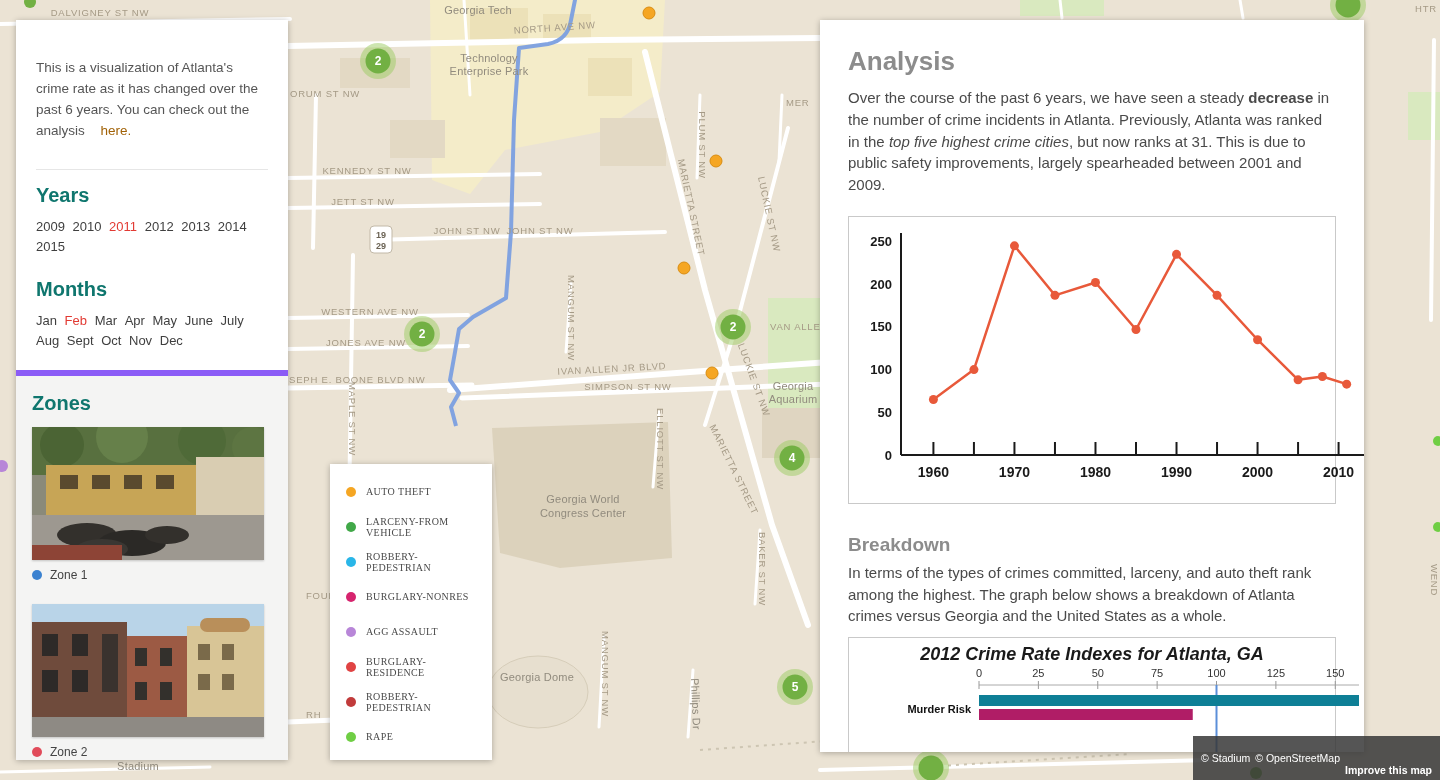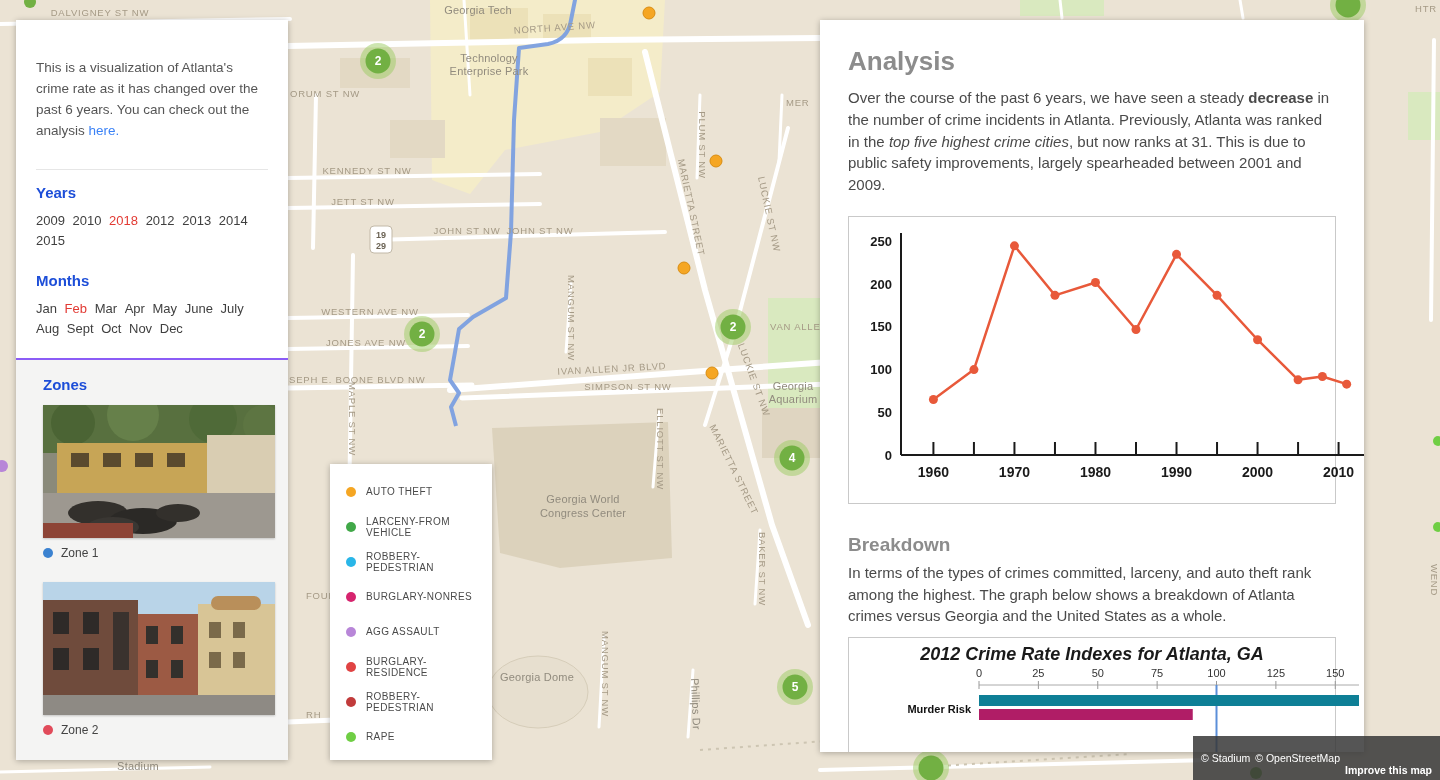--- a/index.html
+++ b/index.html
@@ -5,37 +5,37 @@
   html,body{margin:0;padding:0;width:1440px;height:780px;overflow:hidden;}
   .stage{position:relative;width:1440px;height:780px;overflow:hidden;
          background:#ebe3d4;font-family:"Liberation Sans",sans-serif;}
   .map-svg{position:absolute;left:0;top:0;z-index:0;}
 
   .panel{position:absolute;background:#fff;box-shadow:0 1px 6px rgba(0,0,0,.28);z-index:10;box-sizing:border-box;}
 
   
   .sidebar{left:16px;top:20px;width:272px;height:740px;padding:0 20px;display:flex;flex-direction:column;}
   .intro{margin-top:38px;font-size:13.5px;line-height:1.55;color:#555;}
-  .intro a{color:#3b82f6;text-decoration:none;cursor:pointer;}
+  .intro a{color:#a16207;text-decoration:none;cursor:pointer;margin-left:12px;}
   .divider{border:none;border-top:1px solid #e6e6e6;margin:14px 0 0;}
-  .side-h{font-size:15px;font-weight:bold;color:#1d4ed8;margin:14px 0 10px;}
+  .side-h{font-size:20px;font-weight:bold;color:#0f766e;margin:14px 0 10px;}
   .side-h.months-h{margin-top:22px;}
   .pill-row{font-size:13px;color:#3f3f3f;line-height:1.5;}
   .pill-row span{margin-right:4px;cursor:pointer;display:inline-block;}
   .pill-row span.active{color:#e23a33;}
-  .zones{margin:20px -20px 0;padding:12px 27px 0;background:#f4f4f3;border-top:2px solid #8b5cf6;flex:1 1 auto;overflow:hidden;}
+  .zones{margin:20px -20px 0;padding:12px 16px 0;background:#f4f4f3;border-top:6px solid #8b5cf6;flex:1 1 auto;overflow:hidden;}
   .zones .side-h{margin:4px 0 12px;}
   .zone-photo{width:232px;height:133px;cursor:pointer;box-shadow:0 1px 2px rgba(0,0,0,.2);}
   .zone-photo svg{display:block;}
   .zone-label{display:flex;align-items:center;gap:8px;margin:8px 0 22px;font-size:12px;color:#444;}
   .zone-dot{width:10px;height:10px;border-radius:50%;flex:0 0 auto;}
 
   
   .legend{left:330px;top:464px;width:162px;height:296px;padding:10px 16px;}
-  .legend-row{display:flex;align-items:center;height:35px;}
+  .legend-row{display:flex;align-items:center;height:35px;font-family:Liberation Serif, serif;}
   .legend-dot{width:10px;height:10px;border-radius:50%;margin-right:10px;flex:0 0 auto;}
   .legend-label{font-size:10px;color:#4a4a4a;letter-spacing:.4px;}
 
   
   .analysis{left:820px;top:20px;width:544px;height:732px;padding:8px 28px;overflow:hidden;}
   .analysis h1{font-size:26px;color:#8c8c8c;margin:18px 0 10px;font-weight:bold;}
   .analysis h2{font-size:19px;color:#8c8c8c;margin:30px 0 6px;font-weight:bold;}
   .analysis p{font-size:15px;color:#4a4a4a;line-height:1.45;margin:0 0 20px;}
   .analysis p.p2{margin-bottom:10px;}
   .chart-box{border:1px solid #c9c9c9;background:#fff;}
@@ -212,21 +212,21 @@
 
   <div class="panel sidebar">
     <p class="intro"><span>This is a visualization of Atlanta's crime rate as it has changed over the past 6 years. You can check out the analysis</span>
       <a>here.</a></p>
     <hr class="divider">
 
     <div class="side-h">Years</div>
     <div class="pill-row">
       <span>2009</span>
       <span>2010</span>
-      <span class="active">2018</span>
+      <span class="active">2011</span>
       <span>2012</span>
       <span>2013</span>
       <span>2014</span>
       <span>2015</span>
     </div>
 
     <div class="side-h months-h">Months</div>
     <div class="pill-row">
       <span>Jan</span>
       <span class="active">Feb</span>

